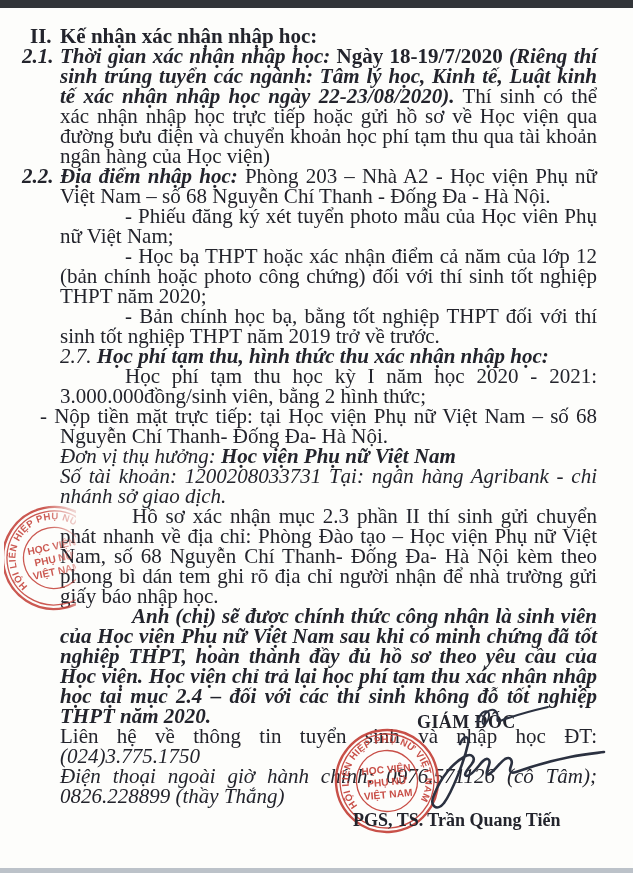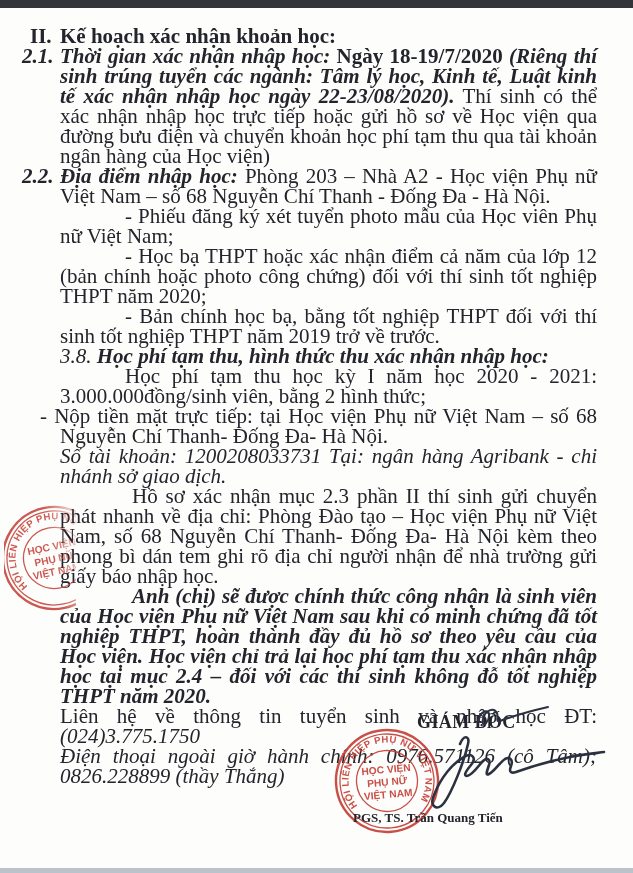--- a/index.html
+++ b/index.html
@@ -22,48 +22,49 @@
   .k-flush{margin-left:8px;}
   .k-body{margin-left:8px;text-indent:72px;line-height:18px;margin-top:6px;}
   .k-tight{line-height:17.5px;margin-top:12px;font-weight:bold;}
   .k-contact1{margin-left:40px;margin-top:17px;}
   .k-contact2{margin-left:45px;}
   .seg-b{font-weight:700;}
   .seg-i{font-style:italic;}
   .seg-bi{font-weight:700;font-style:italic;}
 
   .director{position:absolute;left:417px;top:712px;font-weight:700;font-size:18px;letter-spacing:.4px;}
-  .signer{position:absolute;left:353px;top:810px;font-weight:700;font-size:13px;}
+  .signer{position:absolute;left:353px;top:810px;font-weight:700;font-size:18px;}
 
   .stamp-main{position:absolute;left:333px;top:727px;width:108px;height:108px;
               transform:rotate(-5deg);opacity:.93;}
   .stamp-edge{position:absolute;left:4px;top:502px;width:72px;height:114px;overflow:hidden;}
   .stamp-edge svg{position:absolute;left:-4px;top:2px;transform:rotate(-12deg);opacity:.88;
       -webkit-mask-image:linear-gradient(90deg,#000 50%,rgba(0,0,0,.4) 70%,transparent 90%);
       mask-image:linear-gradient(90deg,#000 50%,rgba(0,0,0,.4) 70%,transparent 90%);}
   .stamp-text{font-family:"Liberation Sans","DejaVu Sans",sans-serif;font-weight:700;}
 
   .signature-svg{position:absolute;left:330px;top:690px;width:302px;height:145px;pointer-events:none;}
 </style>
 </head>
 <body>
 
 <div class="page">
   <div class="scan-bar-top"></div>
 
   <div class="doc-body">
-      <p class="para k-heading"><span class="num">II.</span><span class="seg-b">Kế hoạch xác nhận khoản học:</span></p>
+      <p class="para k-heading"><span class="num">II.</span><span class="seg-b">Kế nhận xác nhận nhập học:</span></p>
       <p class="para k-numbered"><span class="num">2.1.</span><span class="seg-bi">Thời gian xác nhận nhập học: </span><span class="seg-b">Ngày 18-19/7/2020 </span><span class="seg-bi">(Riêng thí sinh trúng tuyển các ngành: Tâm lý học, Kinh tế, Luật kinh tế  xác nhận nhập học ngày 22-23/08/2020).</span><span class="seg-r"> Thí sinh có thể xác nhận nhập học trực tiếp hoặc gửi hồ sơ về Học viện qua đường bưu điện và chuyển khoản học phí tạm thu qua tài khoản ngân hàng của Học viện)</span></p>
       <p class="para k-numbered"><span class="num">2.2.</span><span class="seg-bi">Địa điểm nhập học: </span><span class="seg-r">Phòng 203 –  Nhà A2 - Học viện Phụ nữ Việt Nam – số 68 Nguyễn Chí Thanh - Đống Đa - Hà Nội.</span></p>
       <p class="para k-sub"><span class="seg-r">- Phiếu đăng ký xét tuyển photo mẫu của Học viên Phụ nữ Việt Nam;</span></p>
       <p class="para k-sub"><span class="seg-r">- Học bạ THPT hoặc xác nhận điểm cả năm của lớp 12 (bản chính hoặc photo công chứng) đối với thí sinh tốt nghiệp THPT năm 2020;</span></p>
       <p class="para k-sub"><span class="seg-r">- Bản chính học bạ, bằng tốt nghiệp THPT đối với thí sinh tốt nghiệp THPT năm 2019 trở về trước.</span></p>
-      <p class="para k-inline"><span class="seg-i">3.8. </span><span class="seg-bi">Học phí tạm thu, hình thức thu xác nhận nhập học:</span></p>
+      <p class="para k-inline"><span class="seg-i">2.7. </span><span class="seg-bi">Học phí tạm thu, hình thức thu xác nhận nhập học:</span></p>
       <p class="para k-sub"><span class="seg-r">Học phí tạm thu học kỳ I năm học 2020 - 2021:  3.000.000đồng/sinh viên, bằng 2 hình thức;</span></p>
       <p class="para k-deep"><span class="seg-r">- Nộp tiền mặt trực tiếp: tại Học viện Phụ nữ Việt Nam – số 68 Nguyễn Chí Thanh- Đống Đa- Hà Nội.</span></p>
+      <p class="para k-detail"><span class="seg-i">Đơn vị thụ hưởng: </span><span class="seg-bi">Học viện Phụ nữ Việt Nam</span></p>
       <p class="para k-detail"><span class="seg-i">Số tài khoản: 1200208033731   Tại: ngân hàng Agribank - chi nhánh sở giao dịch.</span></p>
       <p class="para k-body"><span class="seg-r">Hồ sơ xác nhận mục 2.3 phần II thí sinh gửi chuyển phát nhanh về địa chỉ:  Phòng Đào tạo – Học viện Phụ nữ Việt Nam, số 68 Nguyễn Chí Thanh- Đống Đa- Hà Nội kèm theo phong bì dán tem ghi rõ địa chỉ người nhận để nhà trường gửi giấy báo nhập học.</span></p>
       <p class="para k-body k-tight"><span class="seg-i">Anh (chị) sẽ được chính thức công nhận là sinh viên của Học viện Phụ nữ Việt Nam sau khi có minh chứng đã tốt nghiệp THPT, hoàn thành đầy đủ hồ sơ theo yêu cầu của Học viện. Học viện chỉ trả lại học phí tạm thu xác nhận nhập học tại mục 2.4 –  đối với các thí sinh không đỗ tốt nghiệp THPT năm 2020.</span></p>
       <p class="para k-contact1"><span class="seg-r">Liên hệ về thông tin tuyển sinh và nhập học ĐT: </span><span class="seg-i">(024)3.775.1750</span></p>
       <p class="para k-contact2"><span class="seg-i">Điện thoại ngoài giờ hành chính: 0976.571126 (cô Tâm); 0826.228899 (thầy Thắng)</span></p>
     </div>
 
   <div class="stamp-edge">
     <svg width="108" height="108" viewBox="0 0 108 108">
       <circle cx="54" cy="54" r="51" fill="none" stroke="#c5433b" stroke-width="2.4"></circle>

